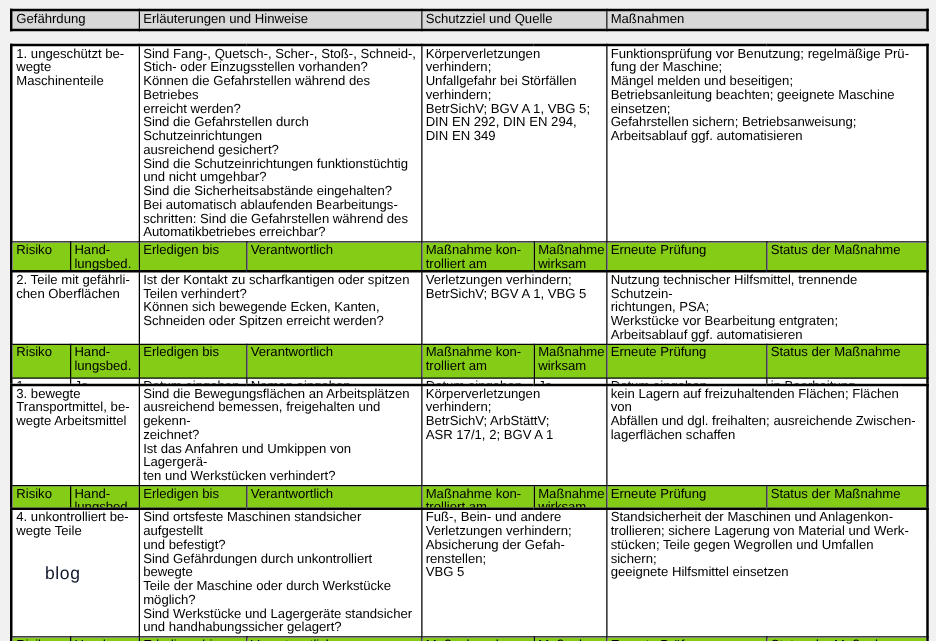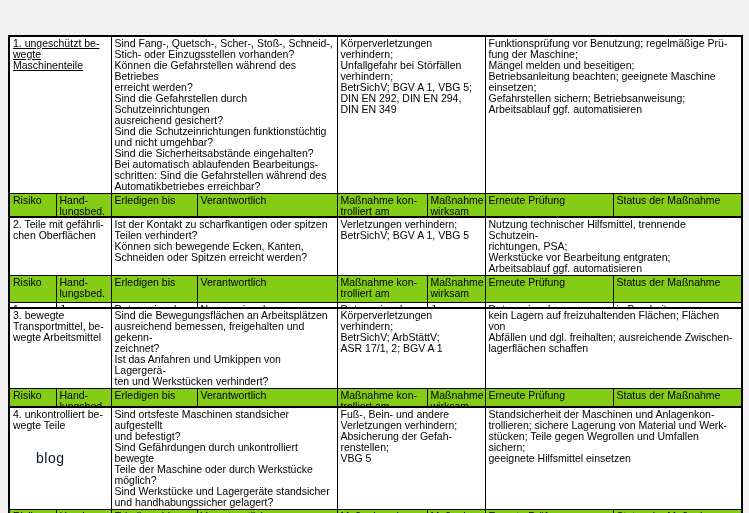--- a/index.html
+++ b/index.html
@@ -18,39 +18,55 @@
     border:1px solid #000;
     font:10.5px/11px "Liberation Sans",sans-serif;
     padding:1px 3px;
     vertical-align:top;text-align:left;
     overflow:hidden;
     font-weight:normal;
     color:#000;
   }
   .grayrow th{background:#84cc16;}
   .pre{white-space:pre-line;}
-  .ch1{height:128px;text-decoration:underline;}
+  .ch1{height:128px;}
   .ch2{height:40px;margin-left:15px;}
   .ch3{height:51px;}
   .ch4{height:74px;}
   .sub-row th{height:24px;}
   .val-row td{height:12px;}
   #hdr th{height:12px;background:#d8d8d8;}
   .risk{color:#a03434;}
   .watermark{
     position:absolute;left:36px;top:450px;
     font:14px "Liberation Sans",sans-serif;
     color:#0f172a;letter-spacing:.5px;
   }
 </style>
 </head>
 <body>
 
 <div class="page">
 
+  <table class="tbl" id="hdr" style="top:7px">
+    <colgroup>
+        <col style="width:102px">
+        <col style="width:226px">
+        <col style="width:148px">
+        <col style="width:257px">
+      </colgroup>
+    <tbody>
+      <tr class="grayrow">
+        <th>Gefährdung</th>
+        <th>Erläuterungen und Hinweise</th>
+        <th>Schutzziel und Quelle</th>
+        <th>Maßnahmen</th>
+      </tr>
+    </tbody>
+  </table>
 
   <table class="tbl" style="top:35px">
     <colgroup>
         <col style="width:47px">
         <col style="width:55px">
         <col style="width:86px">
         <col style="width:140px">
         <col style="width:90px">
         <col style="width:58px">
         <col style="width:128px">

